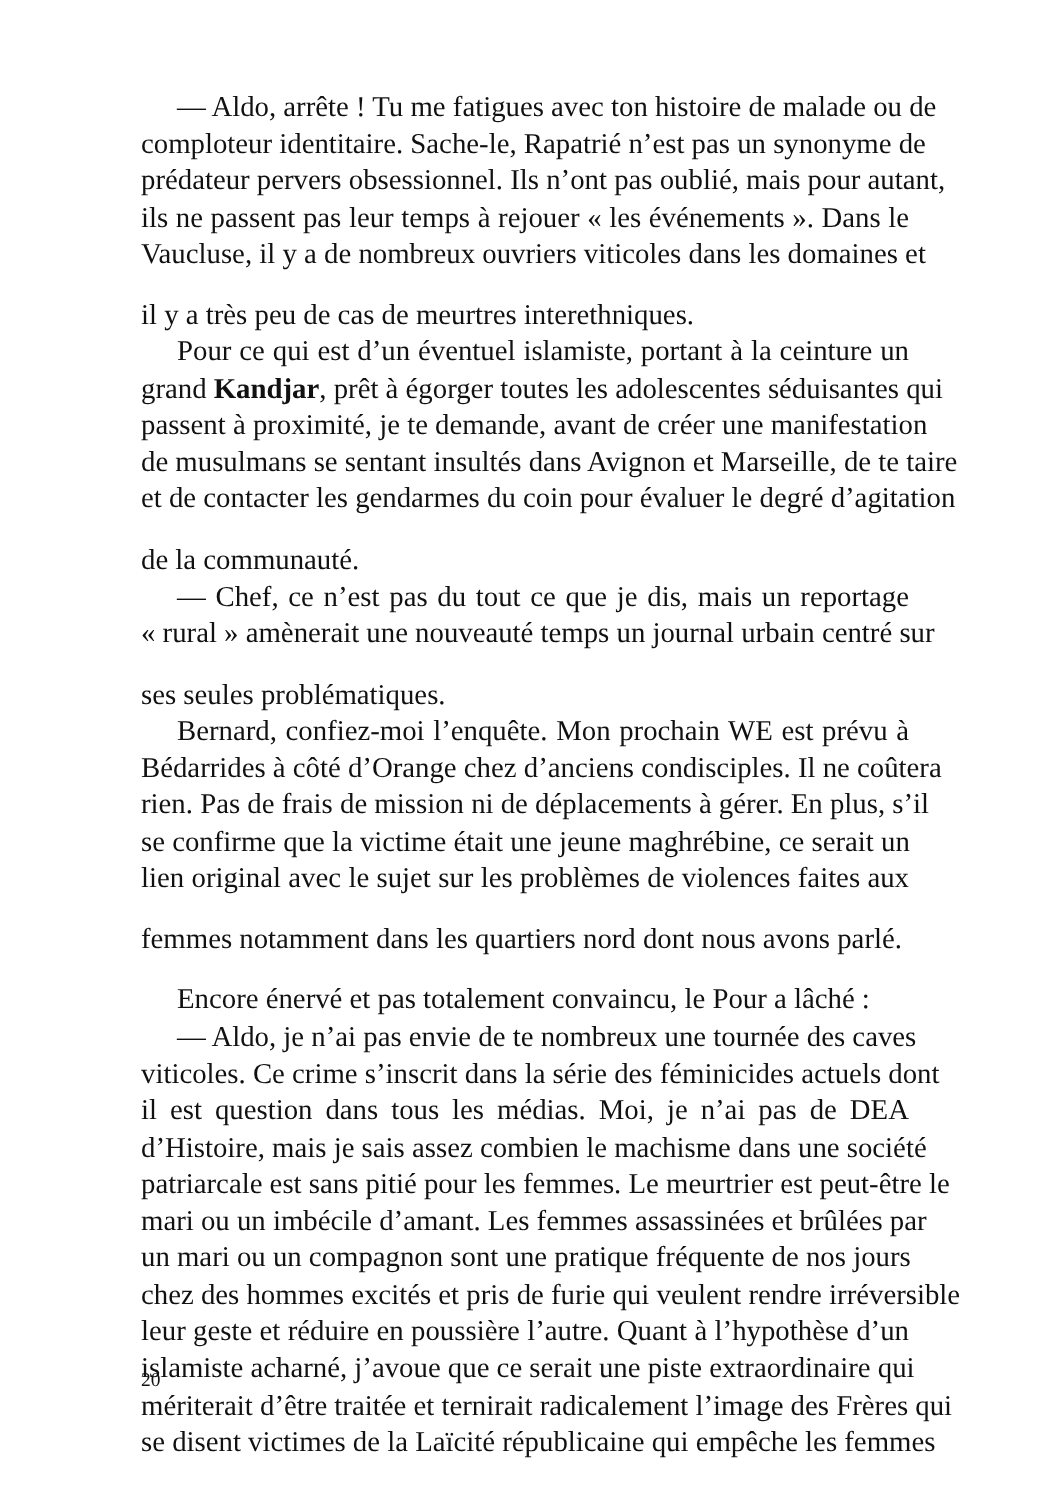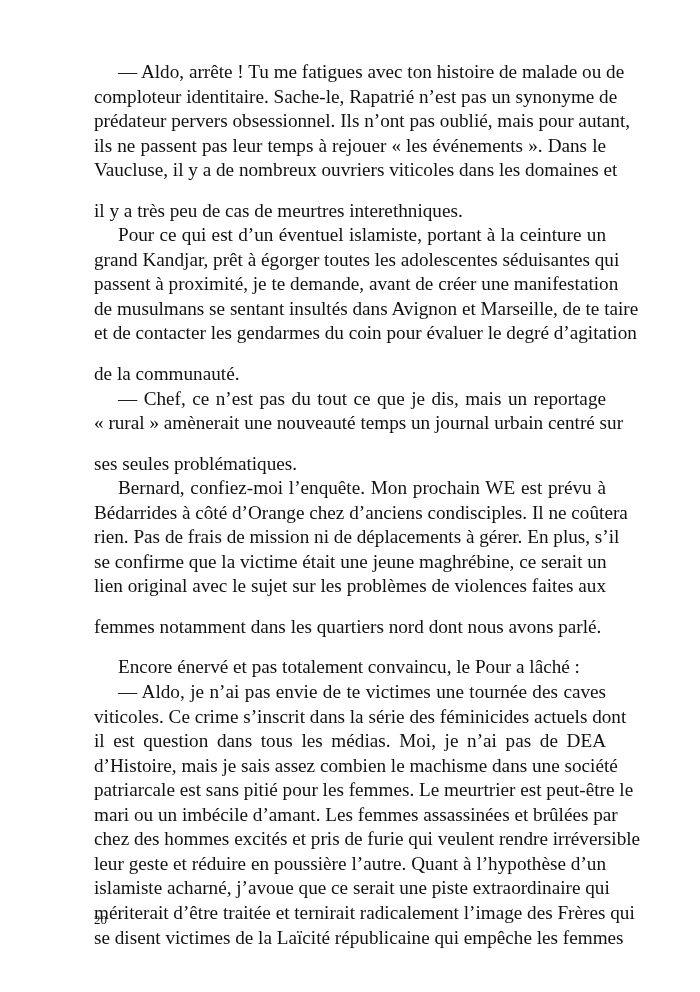--- a/index.html
+++ b/index.html
@@ -9,21 +9,21 @@
     position: absolute; left: 94px; top: 60px; width: 512px;
     font-family: "Liberation Serif", "DejaVu Serif", serif;
     font-size: 19.2px; line-height: 24.55px; color: #111;
   }
   .line {
     display: block; white-space: nowrap; text-align: justify; text-align-last: justify;
     height: 24.55px; overflow: visible;
   }
   .line.indent { padding-left: 24px; }
   .line.last { text-align-last: left; margin-top: 16px; }
-  .bold { font-weight: normal; }
+  .bold { font-weight: bold; }
   .page-number {
     position: absolute; left: 94px; top: 912px;
     font-family: "Liberation Serif", "DejaVu Serif", serif;
     font-size: 13px; color: #111;
   }
 </style>
 </head>
 <body>
 
 <div class="page">
@@ -43,26 +43,27 @@
       <div class="line indent">— Chef, ce n’est pas du tout ce que je dis, mais un reportage</div>
       <div class="line">« rural » amènerait une nouveauté temps un journal urbain centré sur</div>
       <div class="line last">ses seules problématiques.</div>
       <div class="line indent">Bernard, confiez-moi l’enquête. Mon prochain WE est prévu à</div>
       <div class="line">Bédarrides à côté d’Orange chez d’anciens condisciples. Il ne coûtera</div>
       <div class="line">rien. Pas de frais de mission ni de déplacements à gérer. En plus, s’il</div>
       <div class="line">se confirme que la victime était une jeune maghrébine, ce serait un</div>
       <div class="line">lien original avec le sujet sur les problèmes de violences faites aux</div>
       <div class="line last">femmes notamment dans les quartiers nord dont nous avons parlé.</div>
       <div class="line indent last">Encore énervé et pas totalement convaincu, le Pour a lâché :</div>
-      <div class="line indent">— Aldo, je n’ai pas envie de te victimes une tournée des caves</div>
+      <div class="line indent">— Aldo, je n’ai pas envie de te nombreux une tournée des caves</div>
       <div class="line">viticoles. Ce crime s’inscrit dans la série des féminicides actuels dont</div>
       <div class="line">il est question dans tous les médias. Moi, je n’ai pas de DEA</div>
       <div class="line">d’Histoire, mais je sais assez combien le machisme dans une société</div>
       <div class="line">patriarcale est sans pitié pour les femmes. Le meurtrier est peut-être le</div>
       <div class="line">mari ou un imbécile d’amant. Les femmes assassinées et brûlées par</div>
+      <div class="line">un mari ou un compagnon sont une pratique fréquente de nos jours</div>
       <div class="line">chez des hommes excités et pris de furie qui veulent rendre irréversible</div>
       <div class="line">leur geste et réduire en poussière l’autre. Quant à l’hypothèse d’un</div>
       <div class="line">islamiste acharné, j’avoue que ce serait une piste extraordinaire qui</div>
       <div class="line">mériterait d’être traitée et ternirait radicalement l’image des Frères qui</div>
       <div class="line">se disent victimes de la Laïcité républicaine qui empêche les femmes</div>
     </div>
   <div class="page-number">20</div>
 </div>
 
 </body></html>

